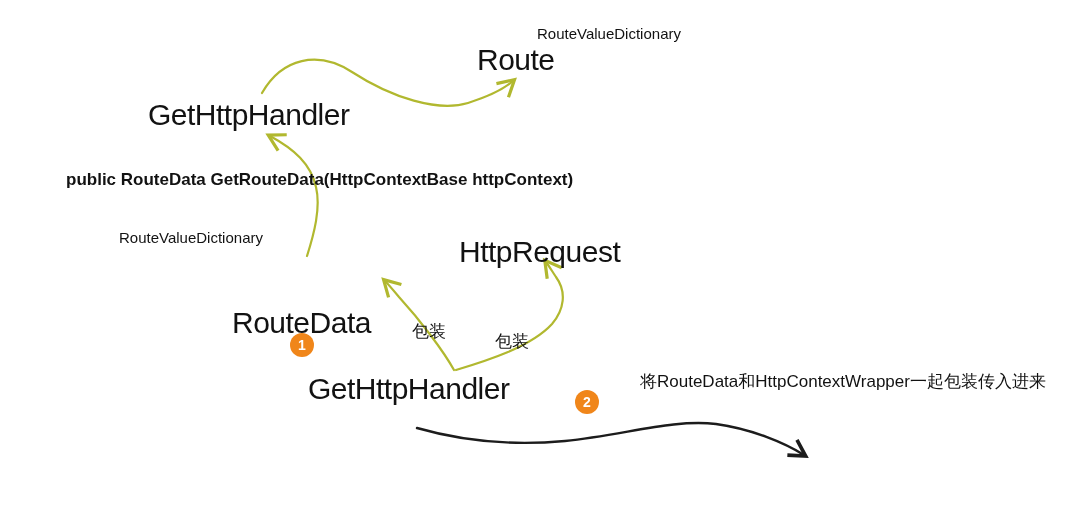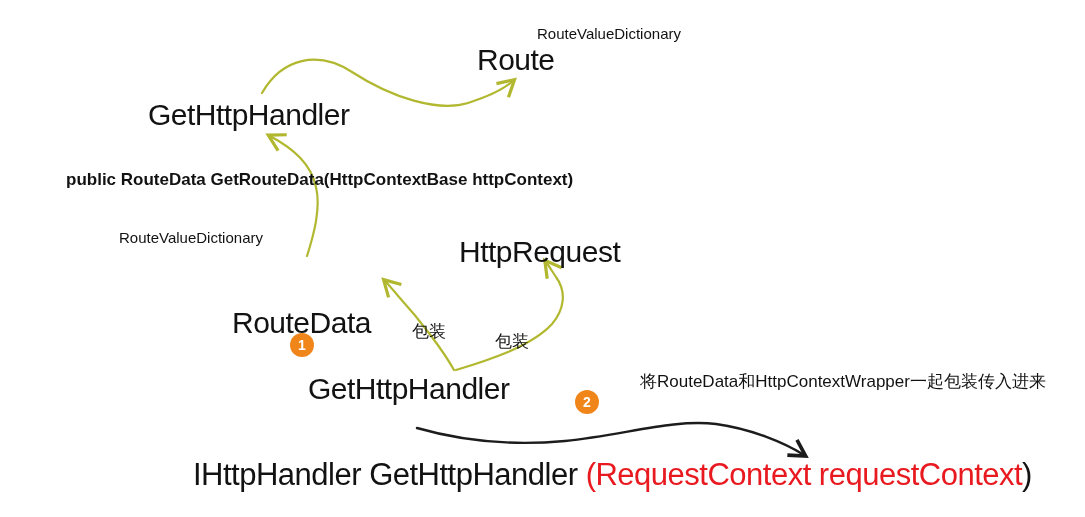--- a/index.html
+++ b/index.html
@@ -84,17 +84,14 @@
   <div class="abs mid" style="left:495px;top:330px;">包装</div>
 
   <div class="badge" style="left:290px;top:333px;">1</div>
 
   <div class="abs big" style="left:308px;top:372px;">GetHttpHandler</div>
 
   <div class="badge" style="left:575px;top:390px;">2</div>
 
   <div class="abs mid" style="left:640px;top:370px;">将RouteData和HttpContextWrapper一起包装传入进来</div>
 
-  <div class="abs bottom-sig" style="left:193px;top:457px;">
-    <span>IHttpHandler GetHttpHandler </span><span class="red">(RequestContext requestContext</span><span>)</span>
-  </div>
 
 </div>
 
 </body></html>

